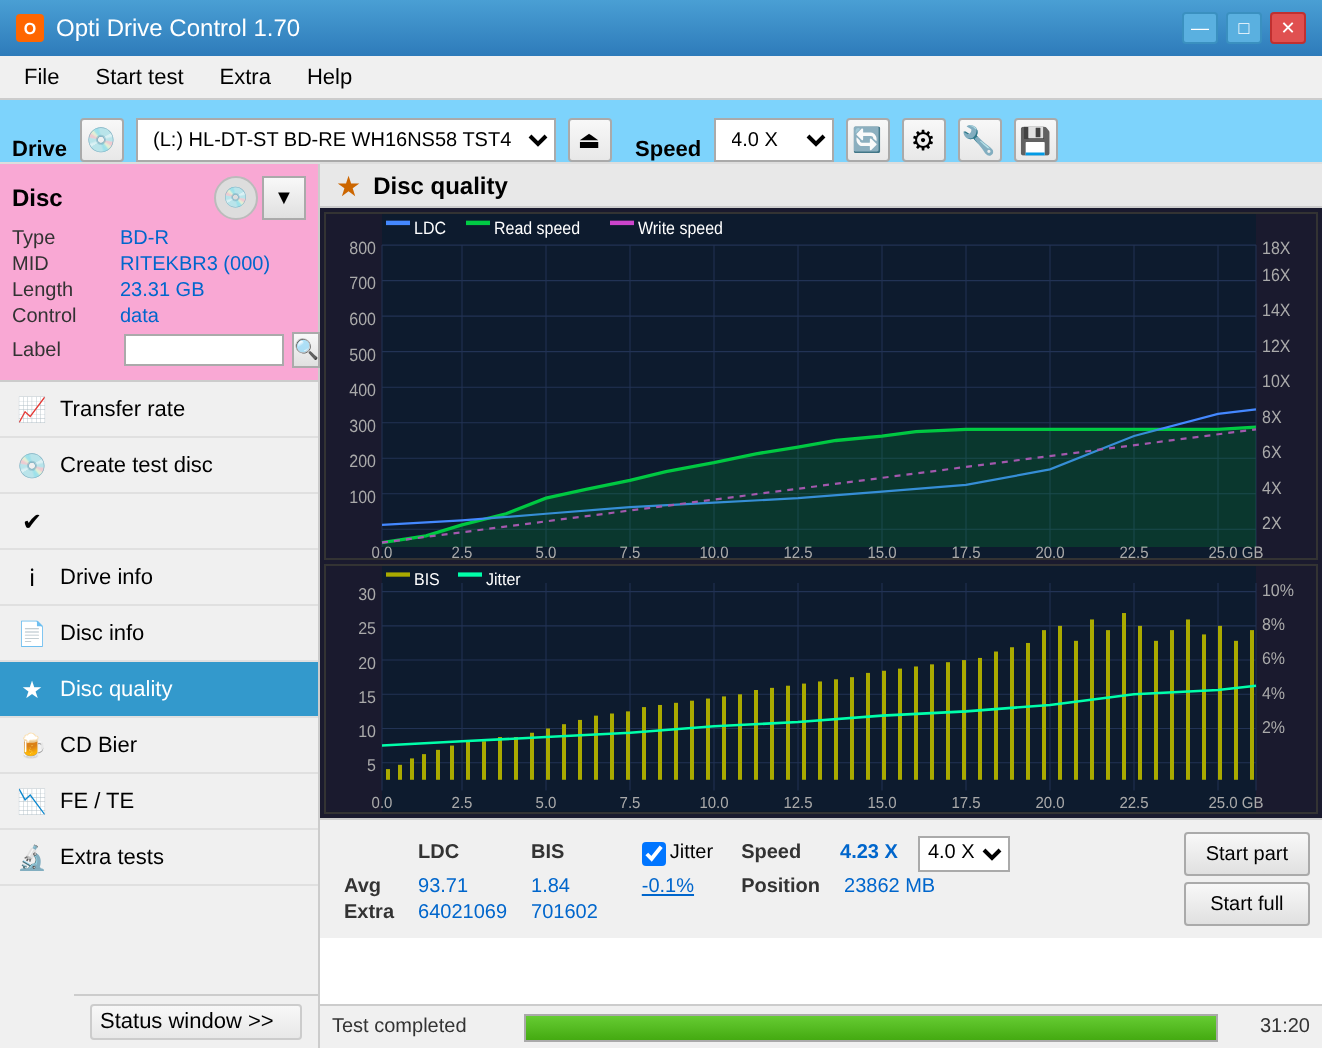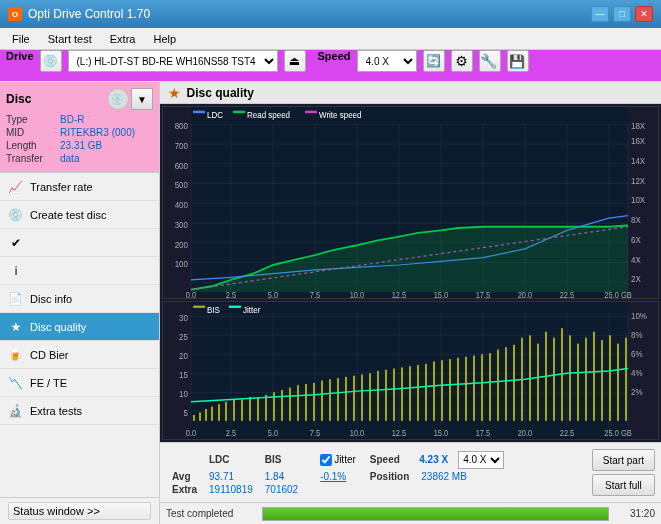--- a/index.html
+++ b/index.html
@@ -11,21 +11,21 @@
     .titlebar-icon { width: 14px; height: 14px; background: #ff6600; border-radius: 2px; font-size: 8px; display: flex; align-items: center; justify-content: center; color: white; font-weight: bold; }
     .titlebar-controls { display: flex; gap: 4px; }
     .titlebar-btn { width: 18px; height: 16px; background: #5ab0e0; border: 1px solid #3a90c0; color: white; font-size: 9px; display: flex; align-items: center; justify-content: center; cursor: pointer; border-radius: 2px; }
     .titlebar-btn.close { background: #e05050; border-color: #c03030; }
 
     
     .menubar { background: #f0f0f0; border-bottom: 1px solid #ccc; height: 22px; display: flex; align-items: center; padding: 0 4px; gap: 2px; }
     .menu-item { padding: 2px 8px; font-size: 11px; cursor: pointer; border-radius: 2px; }
 
     
-    .toolbar { background: #d946ef; border-bottom: 1px solid #ddd; height: 32px; display: flex; align-items: flex-start; padding: 0 6px; gap: 6px; }
+    .toolbar { background: #7dd3fc; border-bottom: 1px solid #ddd; height: 32px; display: flex; align-items: flex-end; padding: 0 6px; gap: 6px; }
     .toolbar-label { font-size: 11px; font-weight: bold; }
     .toolbar-drive-select { height: 22px; font-size: 10px; border: 1px solid #aaa; background: white; padding: 0 4px; min-width: 200px; }
     .toolbar-icon-btn { width: 22px; height: 22px; border: 1px solid #aaa; background: linear-gradient(to bottom, #f8f8f8, #e8e8e8); display: flex; align-items: center; justify-content: center; cursor: pointer; border-radius: 2px; font-size: 12px; }
     .speed-label { font-size: 11px; font-weight: bold; margin-left: 6px; }
     .speed-select { height: 22px; font-size: 10px; border: 1px solid #aaa; background: white; padding: 0 4px; width: 60px; }
 
     
     .main { display: flex; height: calc(524px - 28px - 22px - 32px); }
 
     
@@ -44,21 +44,21 @@
     .disc-label-btn { width: 18px; height: 18px; background: linear-gradient(to bottom, #f8f8f8, #e0e0e0); border: 1px solid #aaa; cursor: pointer; display: flex; align-items: center; justify-content: center; font-size: 10px; }
 
     
     .nav-items { flex: 1; overflow: hidden; }
     .nav-item { display: flex; align-items: center; height: 28px; padding: 0 8px; cursor: pointer; border-bottom: 1px solid #e0e0e0; gap: 6px; font-size: 11px; }
     .nav-item.active { background: #3399cc; color: white; }
     .nav-item-icon { width: 16px; height: 16px; display: flex; align-items: center; justify-content: center; font-size: 12px; flex-shrink: 0; }
     .nav-item-label { flex: 1; }
 
     
-    .status-bar-sidebar { border-top: 1px solid #ccc; padding: 4px 8px; background: #f0f0f0; }
+    .status-bar-sidebar { border-top: 1px solid #ccc; padding: 4px 8px; background: #f0f0f0; margin-left: 37px; }
     .status-window-btn { display: flex; align-items: center; gap: 4px; cursor: pointer; font-size: 11px; padding: 2px 4px; border: 1px solid #ccc; background: linear-gradient(to bottom, #f8f8f8, #e8e8e8); border-radius: 2px; }
 
     
     .content { flex: 1; background: white; display: flex; flex-direction: column; overflow: hidden; }
     
     
     .content-header { background: #e8e8e8; border-bottom: 1px solid #ccc; height: 22px; display: flex; align-items: center; padding: 0 8px; gap: 6px; }
     .content-header-icon { color: #cc6600; font-size: 14px; }
     .content-title { font-weight: bold; font-size: 12px; }
 
@@ -74,21 +74,21 @@
     .stats-bar { background: #f0f0f0; border-top: 1px solid #ccc; padding: 3px 6px; display: flex; gap: 0; align-items: flex-start; }
     .stats-table { font-size: 10px; border-collapse: collapse; }
     .stats-table td { padding: 1px 6px; }
     .stats-header { font-weight: bold; color: #333; }
     .stats-val { color: #0066cc; }
 
     .buttons-col { display: flex; flex-direction: column; gap: 3px; margin-left: 4px; }
     .action-btn { height: 22px; padding: 0 10px; font-size: 10px; border: 1px solid #aaa; background: linear-gradient(to bottom, #f8f8f8, #e0e0e0); cursor: pointer; border-radius: 2px; white-space: nowrap; }
 
     
-    .progress-section { background: #f0f0f0; border-top: 1px solid #ccc; height: 22px; display: flex; align-items: center; gap: 6px; padding: 0 6px; }
+    .progress-section { background: #f0f0f0; border-top: 1px solid #ccc; height: 22px; display: flex; align-items: center; gap: 6px; padding: 0 6px; margin-top: 33px; }
     .status-text { font-size: 10px; color: #333; min-width: 90px; }
     .progress-bar-outer { flex: 1; height: 14px; border: 1px solid #aaa; background: white; }
     .progress-bar-inner { height: 100%; background: linear-gradient(to bottom, #66cc33, #44aa11); }
     .progress-time { font-size: 10px; color: #333; min-width: 40px; text-align: right; }
 
     
     svg.chart-svg { width: 100%; height: 100%; }
   </style>
 </head>
 <body>
@@ -148,40 +148,46 @@
         </div>
         <div class="disc-row">
           <span class="disc-key">MID</span>
           <span class="disc-val">RITEKBR3 (000)</span>
         </div>
         <div class="disc-row">
           <span class="disc-key">Length</span>
           <span class="disc-val">23.31 GB</span>
         </div>
         <div class="disc-row">
-          <span class="disc-key">Transfer</span>
+          <span class="disc-key">Control</span>
           <span class="disc-val">data</span>
+        </div>
+        <div class="disc-label-row">
+          <span class="disc-key">Label</span>
+          <input class="disc-label-input" type="text" value="" style="">
+          <div class="disc-label-btn">🔍</div>
         </div>
       </div>
     </div>
 
     <div class="nav-items">
       <div class="nav-item">
         <span class="nav-item-icon">📈</span>
         <span class="nav-item-label">Transfer rate</span>
       </div>
       <div class="nav-item">
         <span class="nav-item-icon">💿</span>
         <span class="nav-item-label">Create test disc</span>
       </div>
       <div class="nav-item">
         <span class="nav-item-icon">✔</span>
       </div>
       <div class="nav-item">
         <span class="nav-item-icon">ℹ</span>
+        <span class="nav-item-label">Drive info</span>
       </div>
       <div class="nav-item">
         <span class="nav-item-icon">📄</span>
         <span class="nav-item-label">Disc info</span>
       </div>
       <div class="nav-item active">
         <span class="nav-item-icon">★</span>
         <span class="nav-item-label">Disc quality</span>
       </div>
       <div class="nav-item">
@@ -440,21 +446,21 @@
           <td class="stats-header">Avg</td>
           <td class="stats-val">93.71</td>
           <td class="stats-val">1.84</td>
           <td></td>
           <td class="stats-val" style="padding-left:4px;text-decoration:underline;">-0.1%</td>
           <td class="stats-header" style="padding-left:8px;text-align:right;">Position</td>
           <td colspan="2" class="stats-val">23862 MB</td>
         </tr>
         <tr>
           <td class="stats-header">Extra</td>
-          <td class="stats-val">19110819</td>
+          <td class="stats-val">64021069</td>
           <td class="stats-val">701602</td>
           <td></td>
           <td></td>
           <td></td>
           <td></td>
           <td></td>
         </tr>
       </tbody>
         </table>
       <div class="buttons-col" style="margin-left:auto;">

